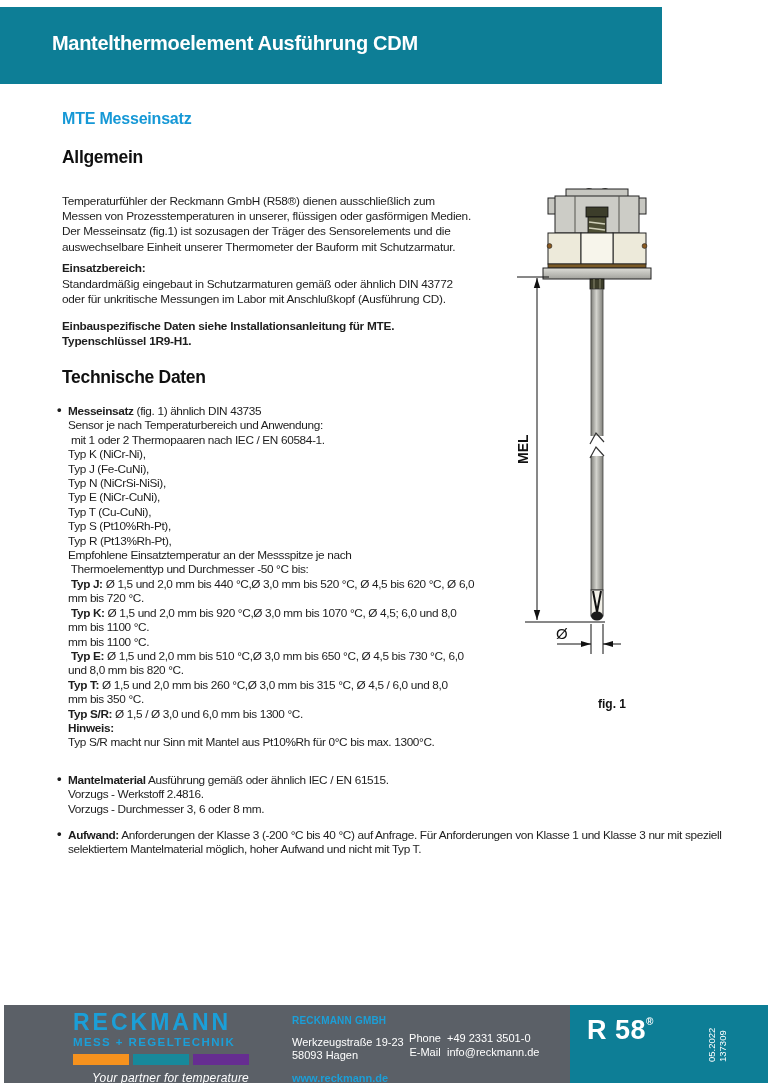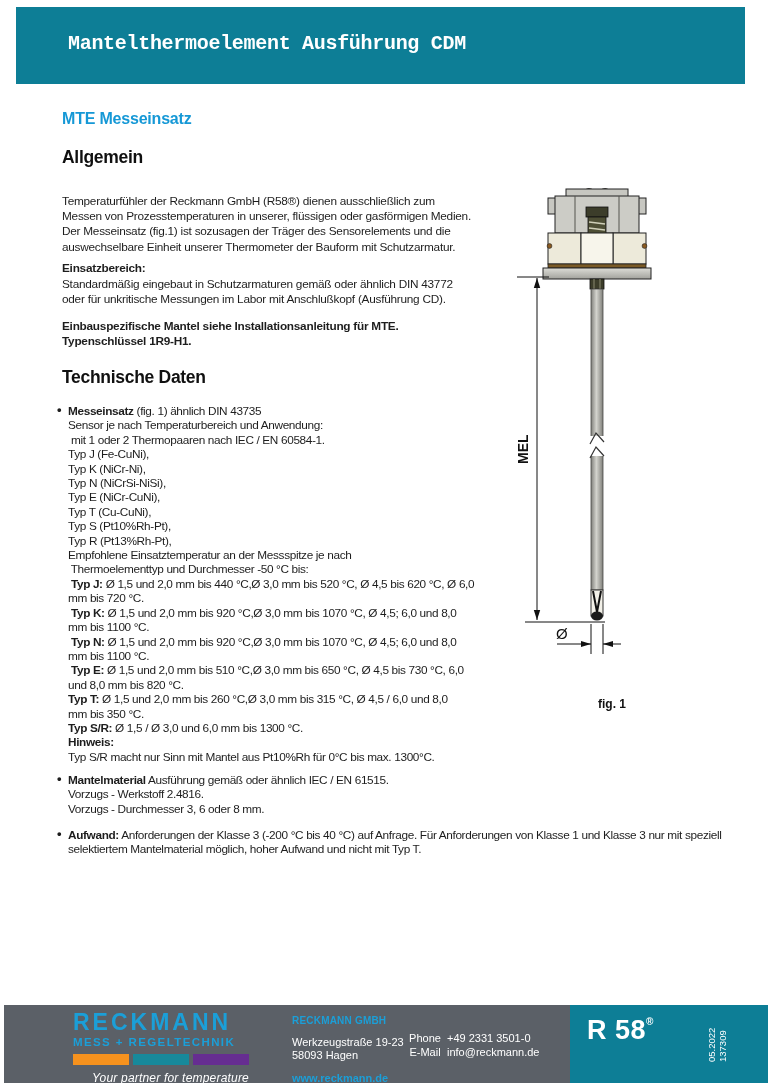--- a/index.html
+++ b/index.html
@@ -13,21 +13,21 @@
     --ink:#1d1d1d;
   }
   html,body{margin:0;padding:0;background:#e8e8e8;}
   .page{
     position:relative;width:768px;height:1086px;background:#fff;overflow:hidden;
     font-family:"Liberation Sans","DejaVu Sans",sans-serif;color:var(--ink);
     margin:0 auto;
   }
   .abs{position:absolute;}
   
-  .header-bar{left:16px;top:7px;width:729px;height:77px;background:var(--header_teal);font-family:Liberation Mono, monospace;}
+  .header-bar{left:0;top:7px;width:662px;height:77px;background:var(--header_teal);}
   .doc-title{left:52px;top:25px;margin:0;font-size:20px;font-weight:bold;color:#fff;letter-spacing:-0.3px;white-space:nowrap;}
   
   .subtitle{left:62px;top:110px;font-size:16px;font-weight:bold;color:var(--accent_blue);letter-spacing:-0.2px;}
   .sec-h{margin:0;font-size:17.5px;font-weight:bold;color:#101010;letter-spacing:-0.3px;white-space:nowrap;}
   .h-allgemein{left:62px;top:147px;}
   .h-technische{left:62px;top:367px;}
   
   .para,.bullet{font-size:11.8px;letter-spacing:-0.25px;color:var(--ink);}
   .para{line-height:15.2px;}
   .para .line,.bullet .line{white-space:pre;}
@@ -86,44 +86,43 @@
       <div class="line">auswechselbare Einheit unserer Thermometer der Bauform mit Schutzarmatur.</div>
     </div>
 
   <div class="abs l-einsatz">Einsatzbereich:</div>
   <div class="abs para p-einsatz">
       <div class="line">Standardmäßig eingebaut in Schutzarmaturen gemäß oder ähnlich DIN 43772</div>
       <div class="line">oder für unkritische Messungen im Labor mit Anschlußkopf (Ausführung CD).</div>
     </div>
 
   <div class="abs para p-einbau">
-      <div class="line">Einbauspezifische Mantel siehe Installationsanleitung für MTE.</div>
+      <div class="line">Einbauspezifische Daten siehe Installationsanleitung für MTE.</div>
       <div class="line">Typenschlüssel 1R9-H1.</div>
     </div>
 
   <h2 class="abs sec-h h-technische">Technische Daten</h2>
 
   <div class="abs bullet b1">
       <div class="line"><span class="b">Messeinsatz</span><span> (fig. 1) ähnlich DIN 43735</span></div>
       <div class="line"><span>Sensor je nach Temperaturbereich und Anwendung:</span></div>
       <div class="line"><span> mit 1 oder 2 Thermopaaren nach IEC / EN 60584-1.</span></div>
+      <div class="line"><span>Typ K (NiCr-Ni),</span></div>
       <div class="line"><span>Typ J (Fe-CuNi),</span></div>
-      <div class="line"><span>Typ K (NiCr-Ni),</span></div>
       <div class="line"><span>Typ N (NiCrSi-NiSi),</span></div>
       <div class="line"><span>Typ E (NiCr-CuNi),</span></div>
       <div class="line"><span>Typ T (Cu-CuNi),</span></div>
       <div class="line"><span>Typ S (Pt10%Rh-Pt),</span></div>
       <div class="line"><span>Typ R (Pt13%Rh-Pt),</span></div>
       <div class="line"><span>Empfohlene Einsatztemperatur an der Messspitze je nach</span></div>
       <div class="line"><span> Thermoelementtyp und Durchmesser -50 °C bis:</span></div>
       <div class="line"><span> </span><span class="b">Typ J:</span><span> Ø 1,5 und 2,0 mm bis 440 °C,Ø 3,0 mm bis 520 °C, Ø 4,5 bis 620 °C, Ø 6,0</span></div>
       <div class="line"><span>mm bis 720 °C.</span></div>
       <div class="line"><span> </span><span class="b">Typ K:</span><span> Ø 1,5 und 2,0 mm bis 920 °C,Ø 3,0 mm bis 1070 °C, Ø 4,5; 6,0 und 8,0</span></div>
       <div class="line"><span>mm bis 1100 °C.</span></div>
-      <div class="line"><span> </span><span class="b">Typ N:</span><span> Ø 1,5 und 2,0 mm bis 920 °C,Ø 3,0 mm bis 1070 °C, Ø 4,5; 6,0 und 8,0</span></div>
       <div class="line"><span>mm bis 1100 °C.</span></div>
       <div class="line"><span> </span><span class="b">Typ E:</span><span> Ø 1,5 und 2,0 mm bis 510 °C,Ø 3,0 mm bis 650 °C, Ø 4,5 bis 730 °C, 6,0</span></div>
       <div class="line"><span>und 8,0 mm bis 820 °C.</span></div>
       <div class="line"><span class="b">Typ T:</span><span> Ø 1,5 und 2,0 mm bis 260 °C,Ø 3,0 mm bis 315 °C, Ø 4,5 / 6,0 und 8,0</span></div>
       <div class="line"><span>mm bis 350 °C.</span></div>
       <div class="line"><span class="b">Typ S/R:</span><span> Ø 1,5 / Ø 3,0 und 6,0 mm bis 1300 °C.</span></div>
       <div class="line"><span class="b">Hinweis:</span></div>
       <div class="line"><span>Typ S/R macht nur Sinn mit Mantel aus Pt10%Rh für 0°C bis max. 1300°C.</span></div>
     </div>
   <div class="abs bullet b2">

